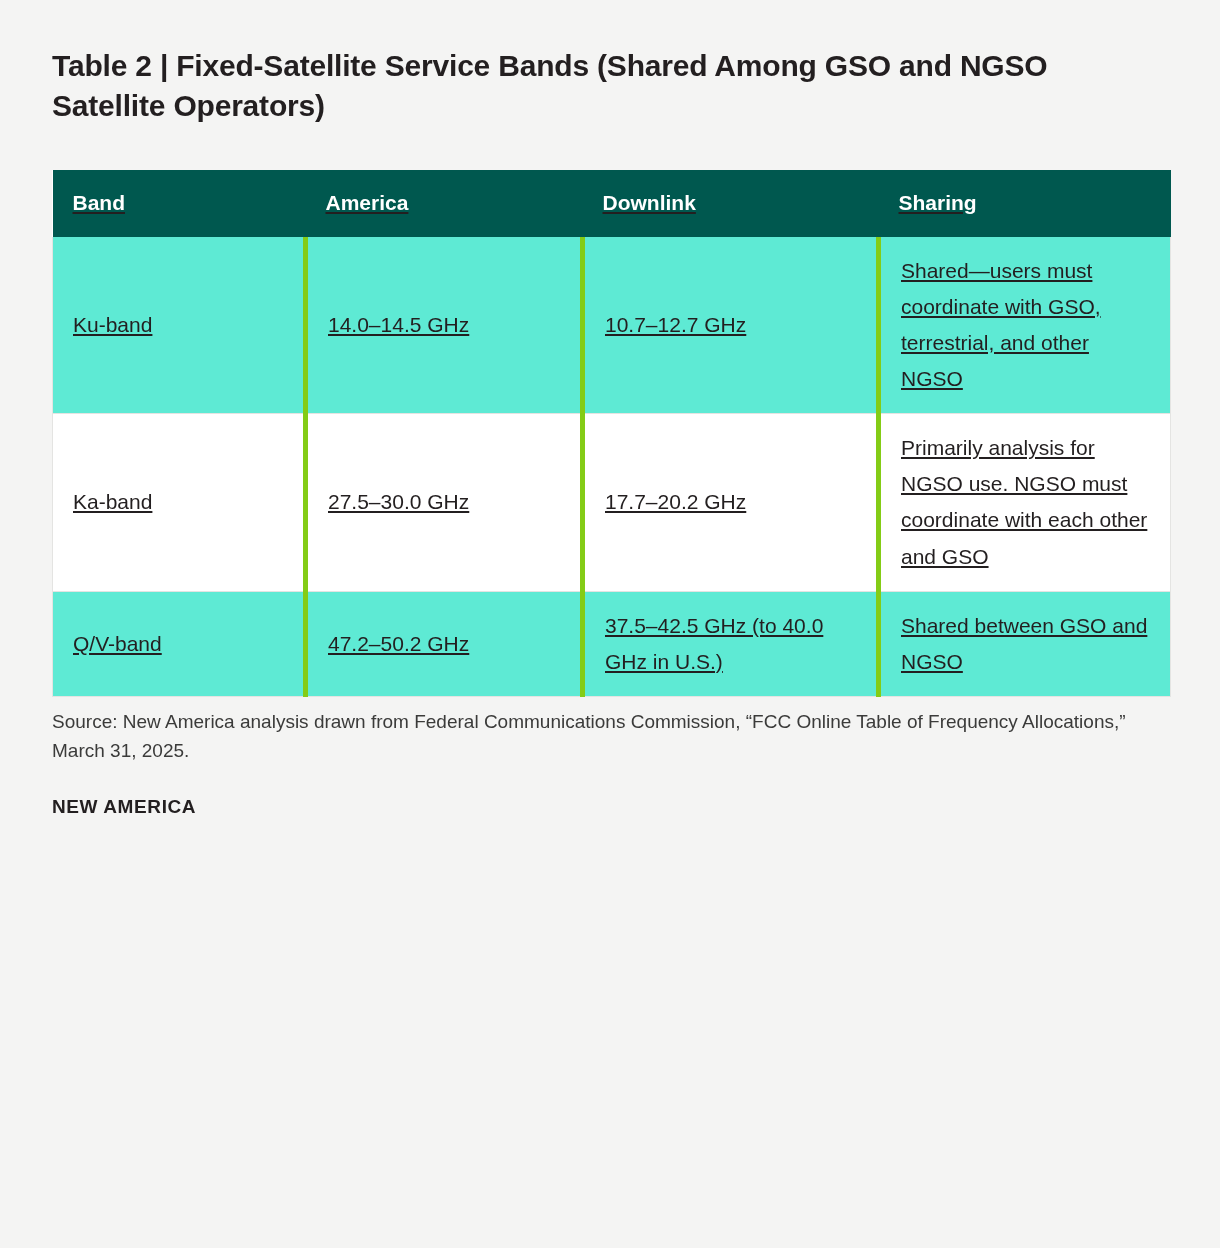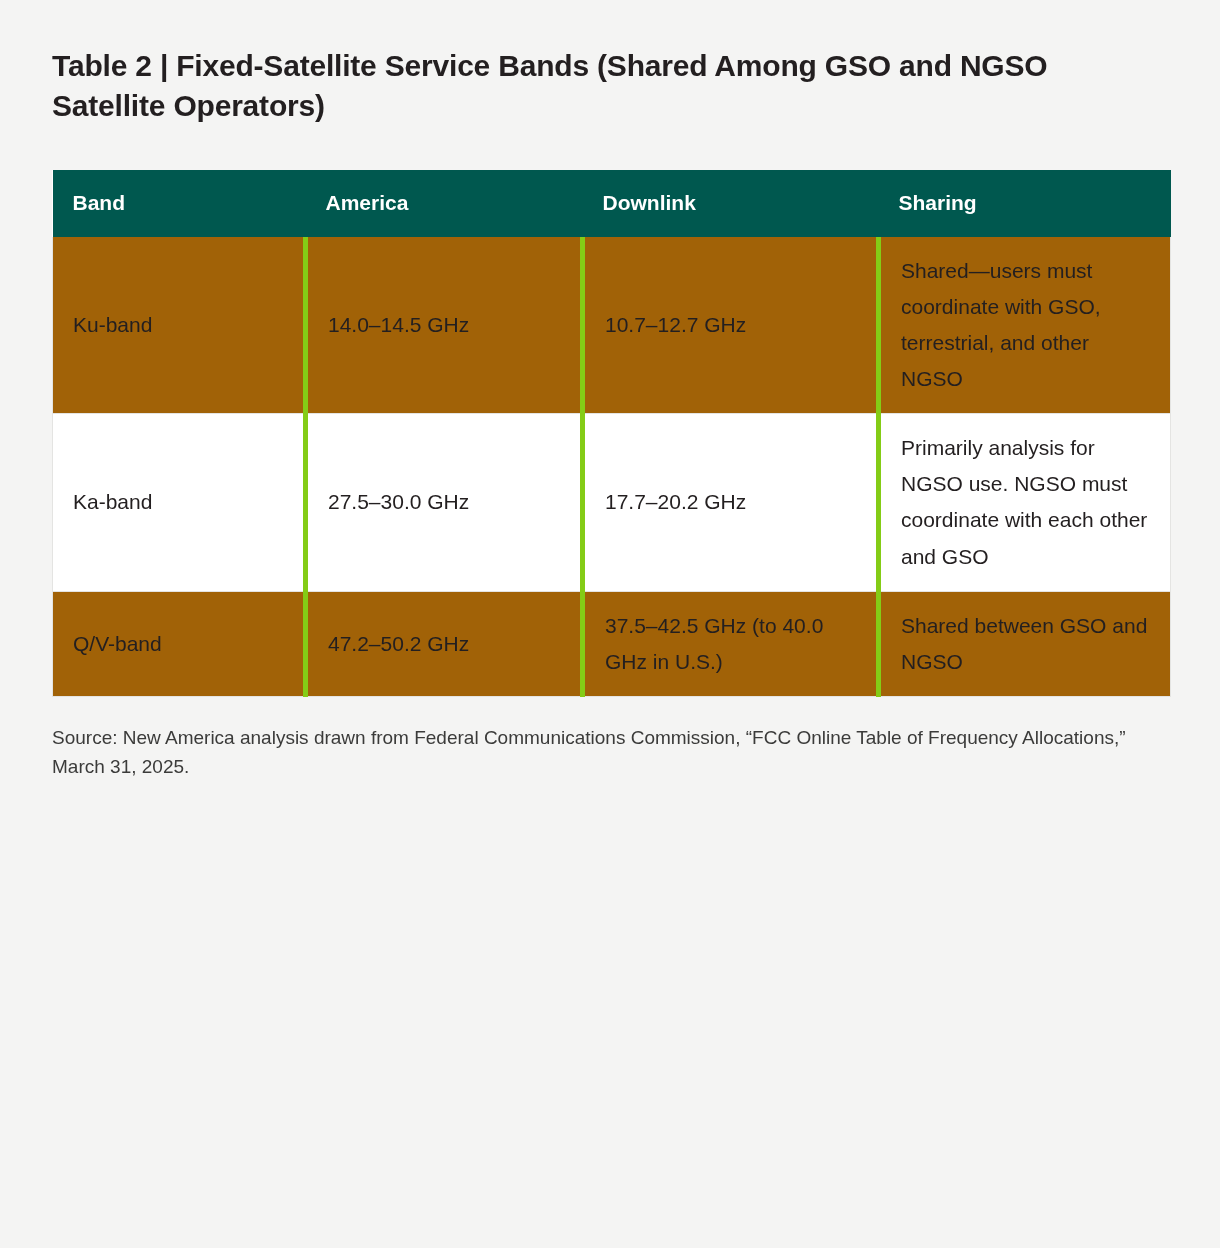--- a/index.html
+++ b/index.html
@@ -27,20 +27,21 @@
     letter-spacing: -0.2px;
     color: #231f20;
     margin: 0 0 44px 0;
     max-width: 1090px;
   }
   table.data-table {
     width: 1118px;
     border-collapse: collapse;
     table-layout: fixed;
     background: #ffffff;
+    text-decoration: underline;
   }
   table.data-table th {
     background: #00584f;
     color: #ffffff;
     font-size: 21px;
     font-weight: bold;
     text-align: left;
     padding: 21px 20px 22px 20px;
     vertical-align: middle;
     border: none;
@@ -51,35 +52,35 @@
     color: #231f20;
     padding: 16px 20px;
     vertical-align: middle;
     border-right: 5px solid #84cc16;
     border-bottom: 1px solid #e4e4e2;
   }
   table.data-table td:last-child {
     border-right: 1px solid #e4e4e2;
   }
   table.data-table tr.shaded td {
-    background: #a16207;
+    background: #5eead4;
   }
   table.data-table tr.plain td {
     background: #ffffff;
   }
   table.data-table tbody tr td:first-child {
     border-left: 1px solid #e4e4e2;
   }
   col.c-band { width: 253px; }
   col.c-uplink { width: 277px; }
   col.c-downlink { width: 296px; }
   col.c-sharing { width: 292px; }
 
   .source {
-    margin-top: 26px;
+    margin-top: 10px;
     font-size: 19px;
     line-height: 1.55;
     color: #3b3b3a;
     max-width: 1118px;
   }
   .brand {
     margin-top: 30px;
     font-size: 19px;
     font-weight: bold;
     letter-spacing: 0.6px;
@@ -124,14 +125,15 @@
       <tr class="shaded">
         <td>Q/V-band</td>
         <td>47.2–50.2 GHz</td>
         <td>37.5–42.5 GHz (to 40.0 GHz in U.S.)</td>
         <td>Shared between GSO and NGSO</td>
       </tr>
     </tbody>
   </table>
 
   <p class="source">Source: New America analysis drawn from Federal Communications Commission, “FCC Online Table of Frequency Allocations,” March 31, 2025.</p>
+  <div class="brand">NEW AMERICA</div>
 
 </div>
 
 </body></html>

